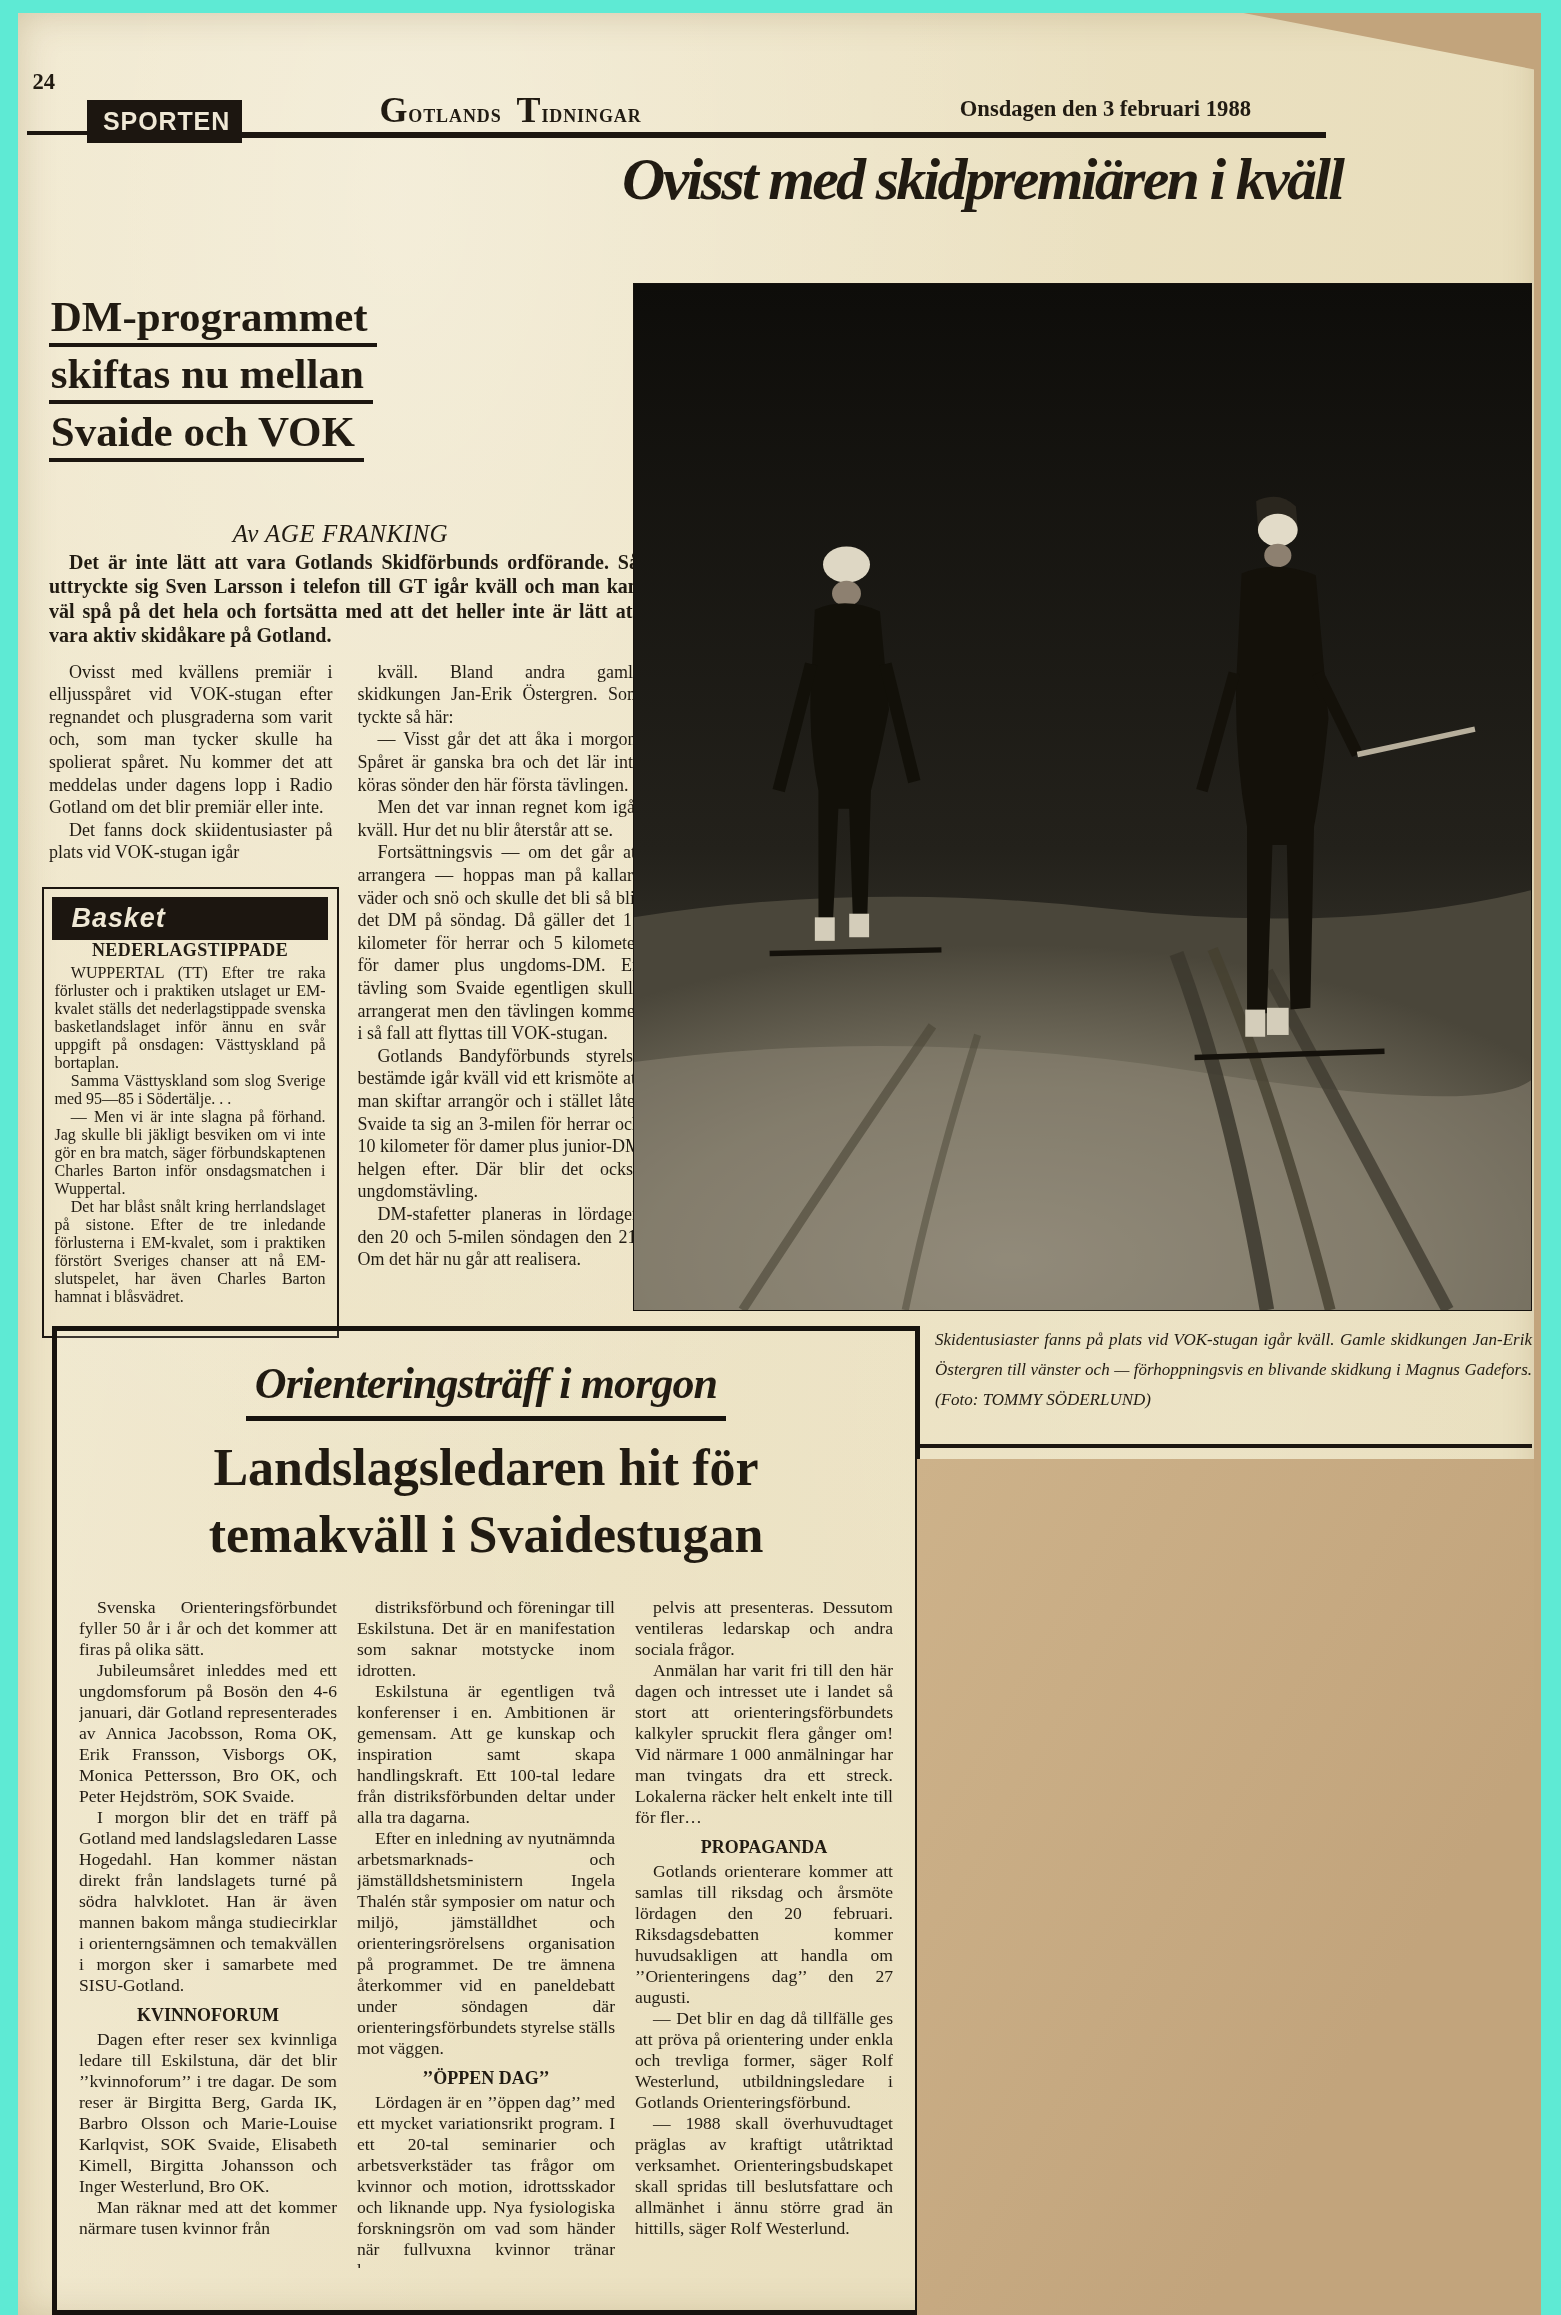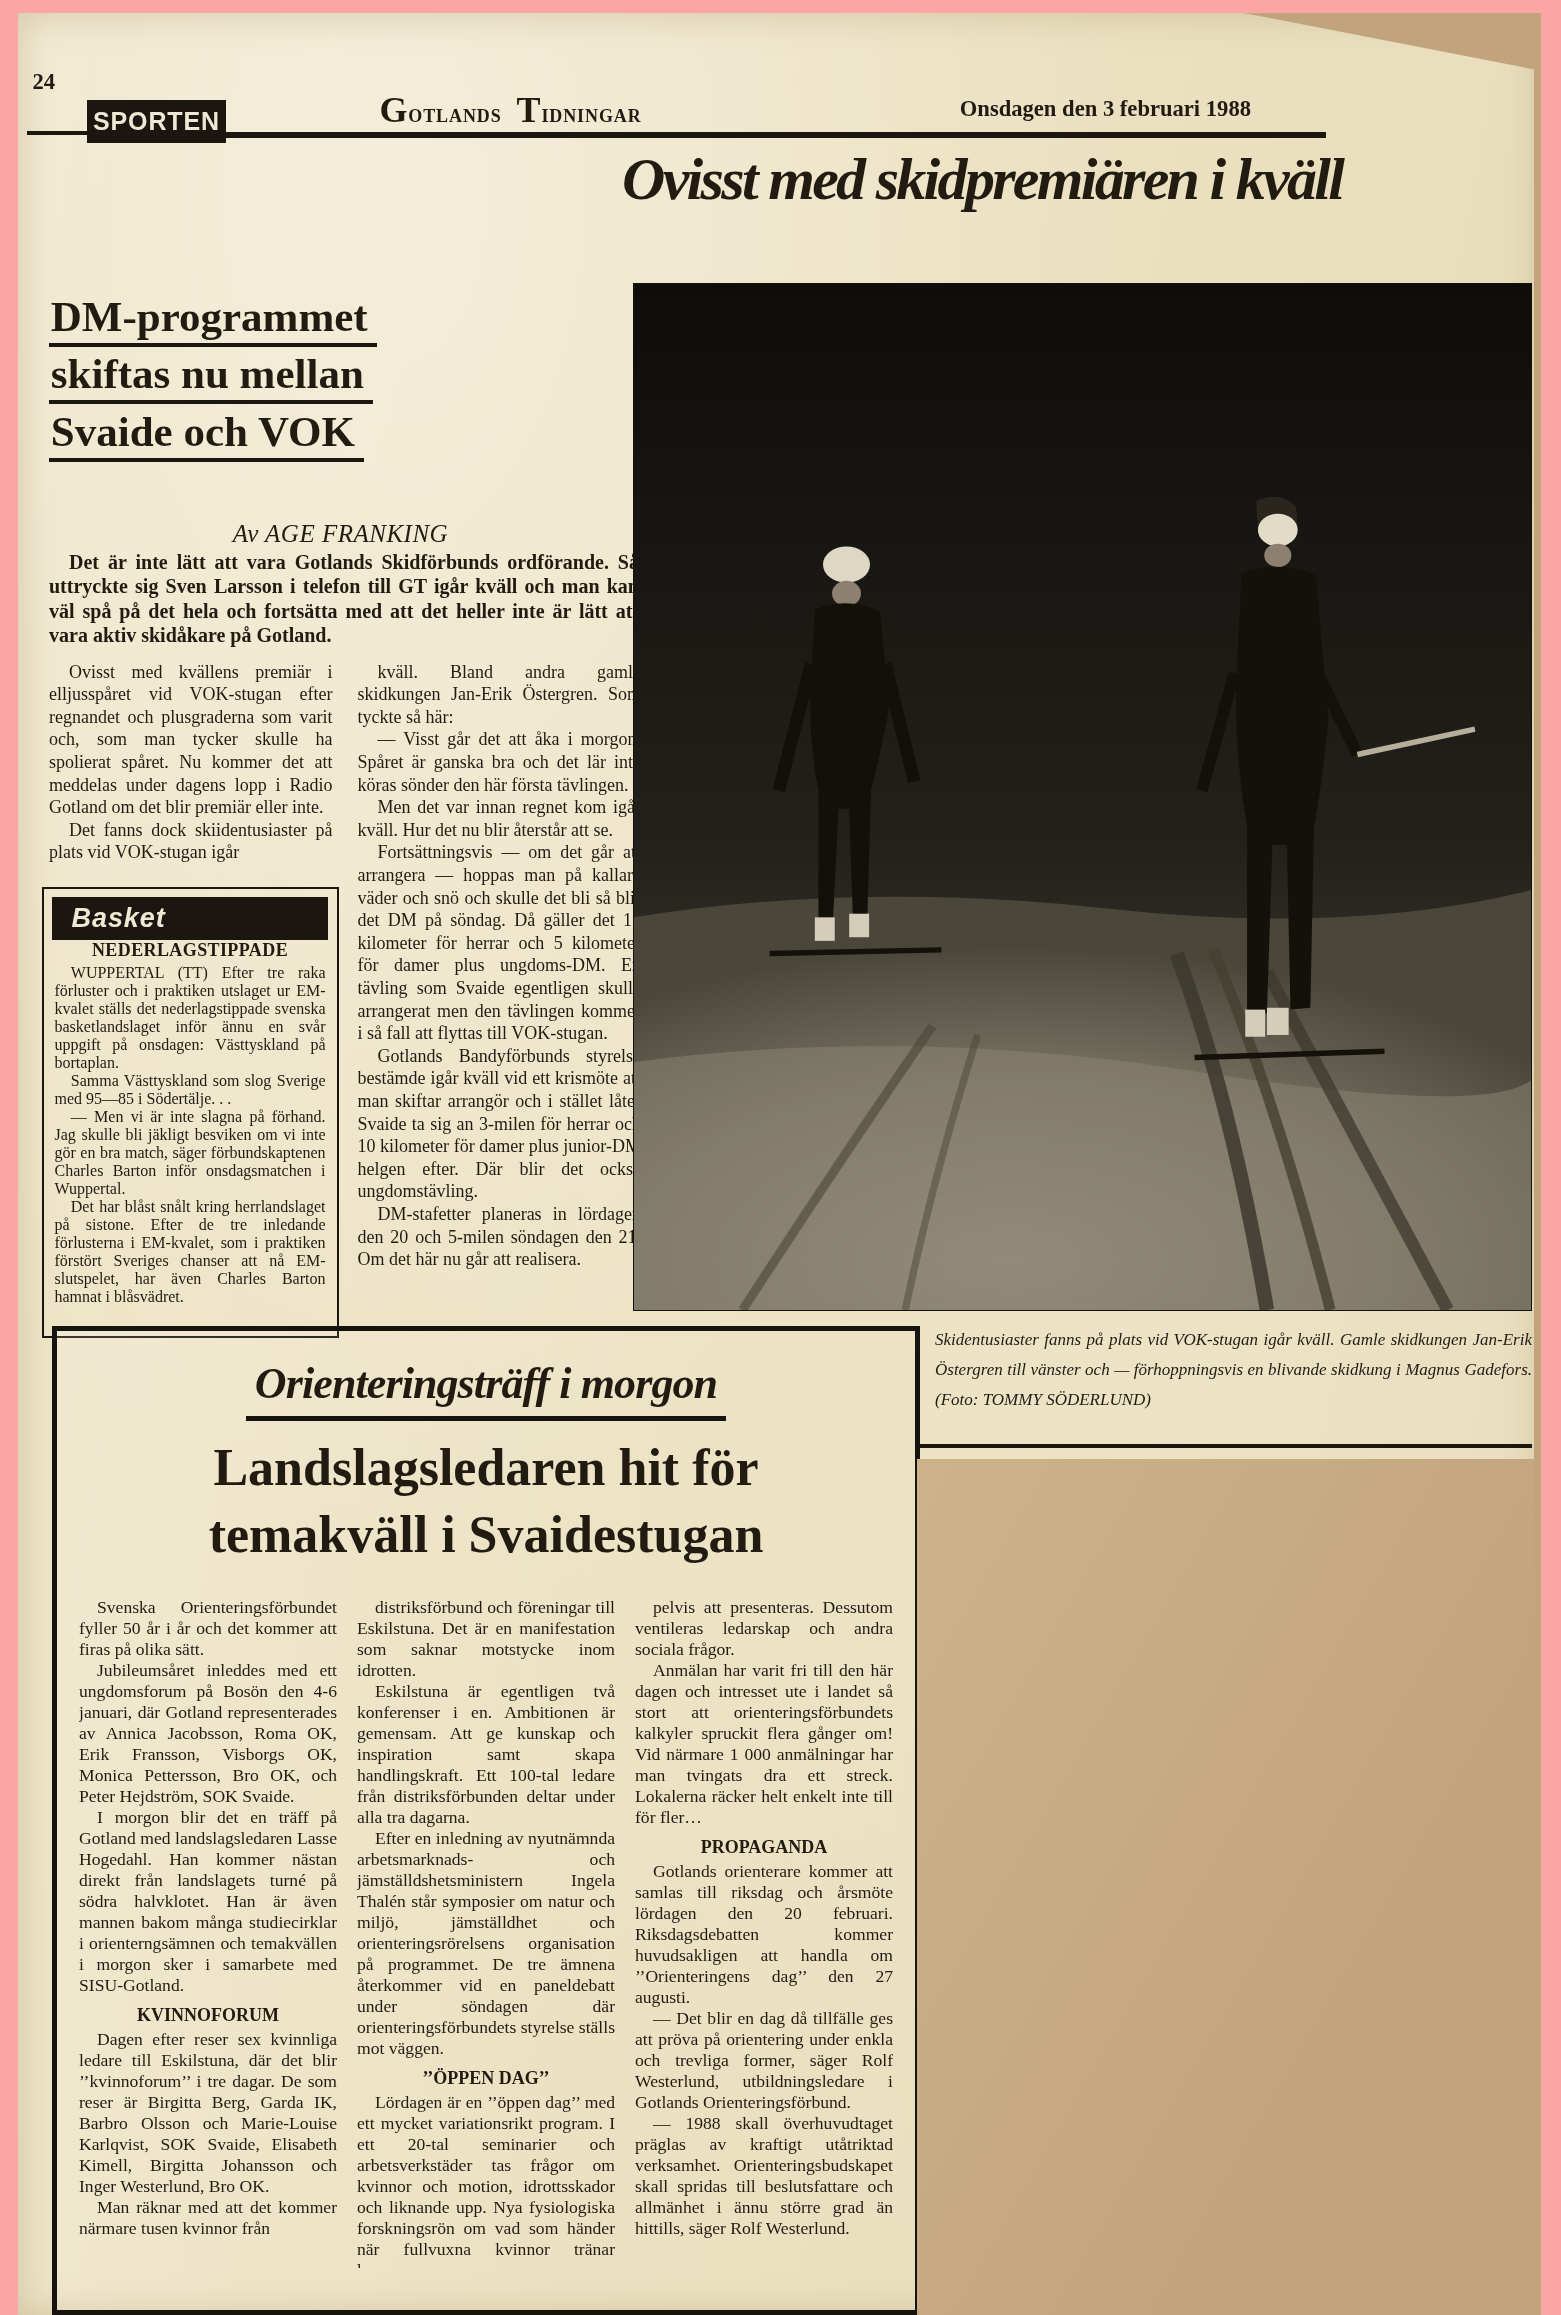--- a/index.html
+++ b/index.html
@@ -1,30 +1,30 @@
 <!DOCTYPE html>
 <html style="font-size:14.5px"><head>
 <meta charset="utf-8">
 <style>
   html,body{margin:0;padding:0;}
-  .page{position:relative;width:1561px;height:2316px;background:#fca5a5;overflow:hidden;
+  .page{position:relative;width:1561px;height:2316px;background:#5eead4;overflow:hidden;
         font-family:"Liberation Serif",serif;color:#211b12;text-decoration:underline;}
   .paper{position:absolute;left:18px;top:12.7px;width:1523px;height:2303px;overflow:hidden;
         background:
           radial-gradient(ellipse at 25% 8%, rgba(255,255,252,.35), transparent 45%),
           radial-gradient(ellipse at 80% 60%, rgba(255,255,245,.15), transparent 50%),
           linear-gradient(100deg,#efe6ca 0%,#ece2c3 45%,#e6dbb8 100%);
         box-shadow: inset 0 0 36px rgba(120,90,40,.25);}
   .corner-tear{position:absolute;right:0;top:0;width:299px;height:58px;background:#c2a47c;
         clip-path:polygon(0 0,100% 0,100% 100%);}
   
   .pageno{position:absolute;left:14.5px;top:56px;font-size:22.6px;font-weight:bold;}
   .pageno-rule{position:absolute;left:9px;top:118px;width:72px;height:4.5px;background:#1c1610;}
   .sporten-box{position:absolute;left:69px;top:87px;width:139px;height:43px;background:#1c1610;
-        display:flex;align-items:center;justify-content:center;}
+        display:flex;align-items:center;padding-left:16px;}
   .sporten-box span{color:#efe8d5;font-family:"Liberation Sans",sans-serif;font-weight:bold;
         font-size:25px;letter-spacing:0.9px;}
   .header-rule{position:absolute;left:208px;top:119px;width:1100px;height:6.3px;background:#1c1610;}
   .masthead{position:absolute;left:289px;top:76px;width:407px;text-align:center;font-weight:bold;
         font-size:26px;letter-spacing:0.9px;white-space:nowrap;}
   .masthead span{display:inline-block;font-variant:small-caps;}
   .masthead span::first-letter{font-size:36px;}
   .issue-date{position:absolute;left:887px;top:83px;width:346px;text-align:right;
         font-size:22.6px;font-weight:bold;}
   

